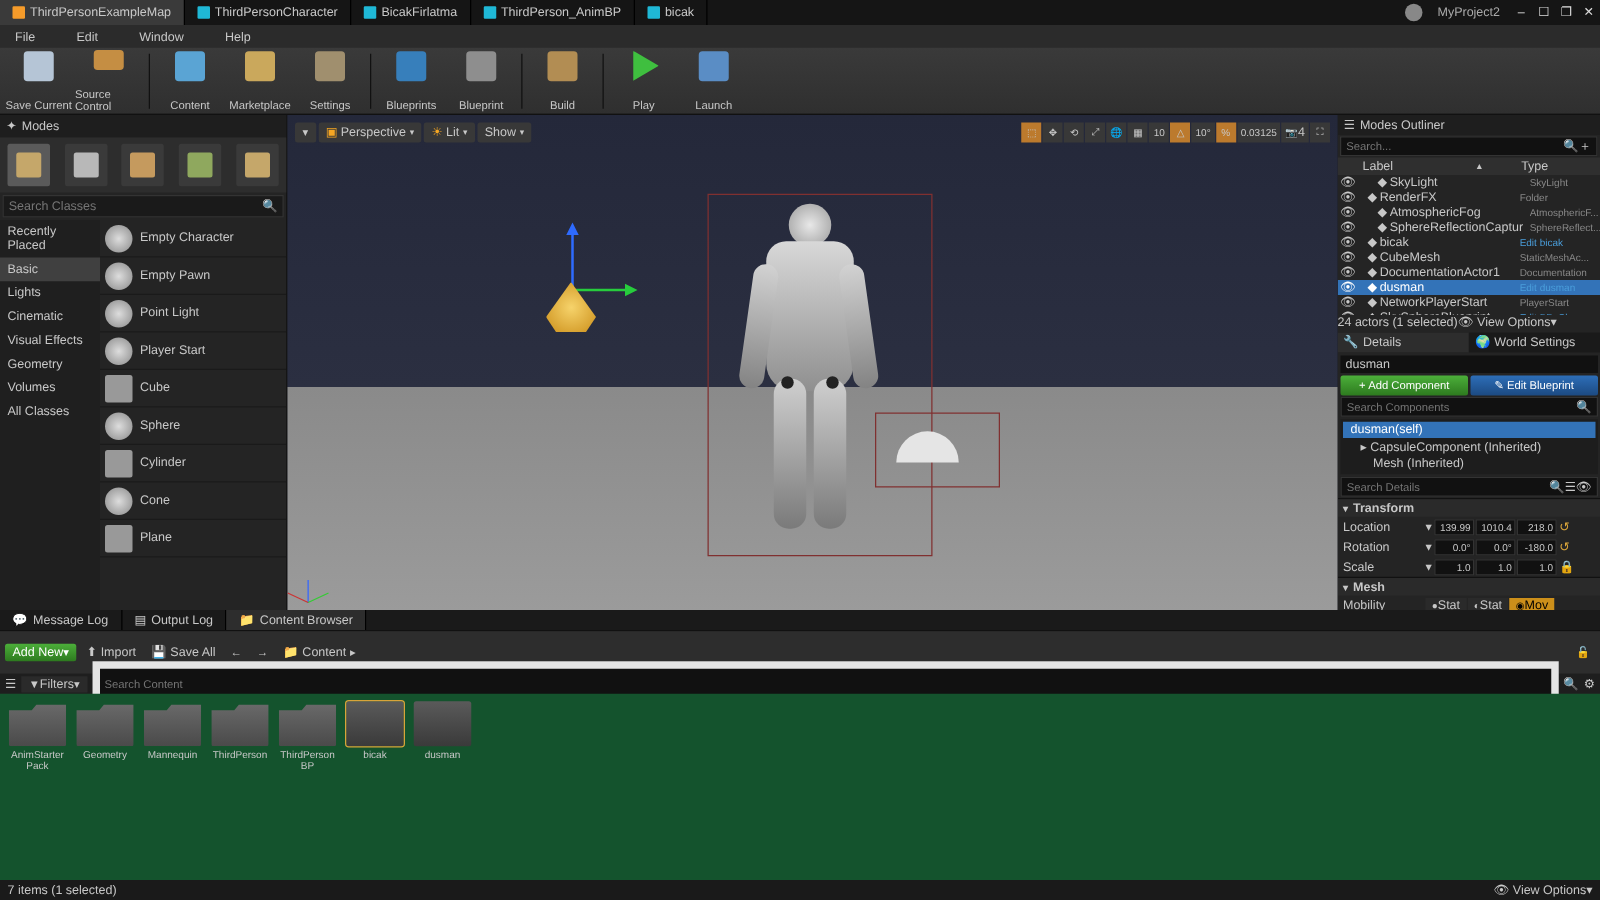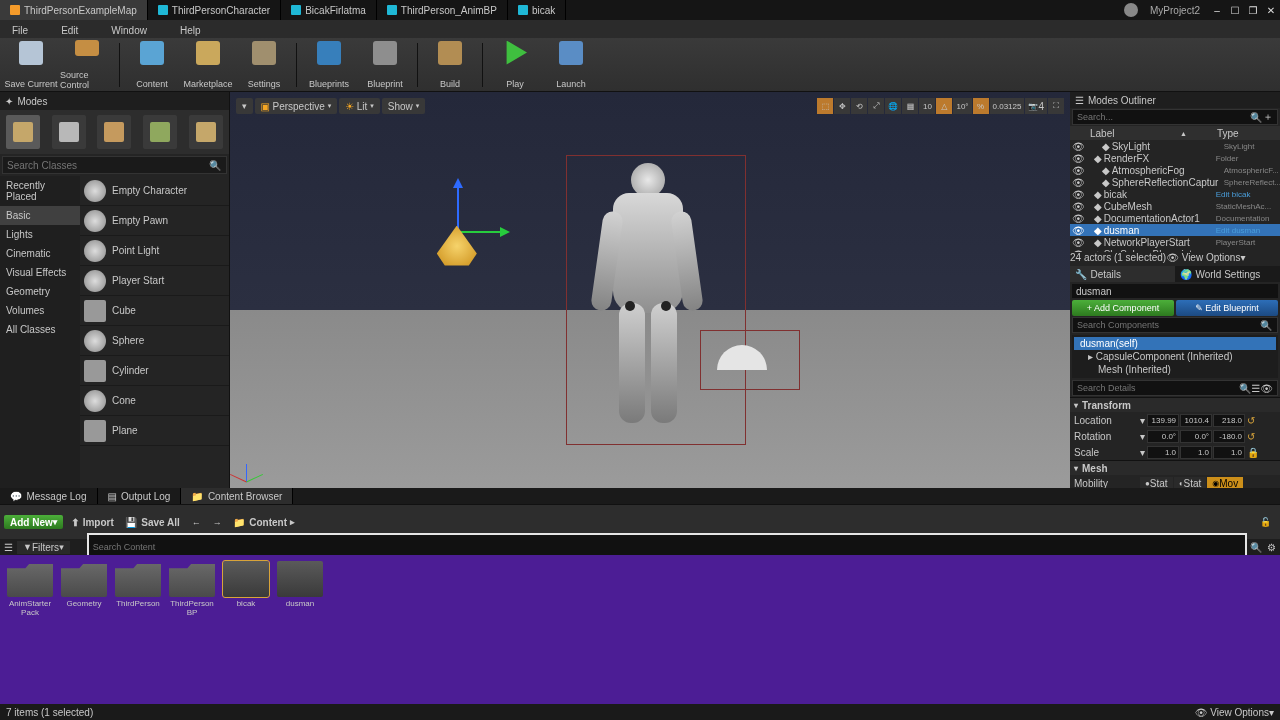--- a/index.html
+++ b/index.html
@@ -128,27 +128,27 @@
 .details .mob .m{padding:0 5px;height:13px;background:#2a2a2a;display:flex;align-items:center;font-size:8px;}
 .details .mob .m.on{background:#cc8f1a;color:#000;}
 
 
 .bottabs { height: 16px; background: #1a1a1a; display: flex; align-items: stretch; }
 .bottabs .bt { display: flex; align-items: center; gap: 4px; padding: 0 10px; border-right: 1px solid #000; }
 .bottabs .bt.active { background: #2d2d2d; }
 
 
 .cbrow { flex: 1; display: flex; flex-direction: column; background: #242424; border-top: 1px solid #111; }
-.cbrow .top { height: 34px; background: #2d2d2d; display: flex; align-items: center; gap: 4px; padding: 0 4px; font-weight: bold; }
+.cbrow .top { height: 34px; background: #2d2d2d; display: flex; align-items: center; gap: 4px; padding: 0 4px; }
 .cbrow .top .addbtn { height: 14px; background: linear-gradient(#4caf3a,#2d7a1f); color: #fff; padding: 0 6px; border-radius: 2px; display: flex; align-items: center; font-size: 9px; }
 .cbrow .top .ib { display: flex; align-items: center; gap: 3px; padding: 0 4px; font-size: 9px; }
 .cbrow .filterbar { height: 16px; background: #1e1e1e; display: flex; align-items: center; gap: 4px; padding: 0 4px; }
 .cbrow .filterbar .fbtn { padding: 0 6px; background: #2a2a2a; height: 13px; display: flex; align-items: center; font-size: 9px; }
-.cbrow .filterbar input { flex: 1; background: #111; border: 2px solid #e5e5e5; color: #aaa; height: 13px; padding: 12px 4px; font-size: 9px; outline: none; margin-left: 13px; }
-.cbrow .assets { flex: 1; display: flex; padding: 6px; gap: 6px; background: #4c1d95; }
+.cbrow .filterbar input { flex: 1; background: #111; border: 6px solid #e5e5e5; color: #aaa; height: 13px; padding: 12px 4px; font-size: 9px; outline: none; }
+.cbrow .assets { flex: 1; display: flex; padding: 6px; gap: 6px; background: #14532d; }
 .cbrow .asset { width: 48px; display: flex; flex-direction: column; align-items: center; gap: 2px; }
 .cbrow .asset .th { width: 46px; height: 36px; background: linear-gradient(#5a5a5a,#3a3a3a); border-radius: 2px; }
 .cbrow .asset .th.folder { background: linear-gradient(#6b6b6b,#4a4a4a); clip-path: polygon(0 20%,40% 20%,48% 8%,100% 8%,100% 100%,0 100%); }
 .cbrow .asset.sel .th{outline:1px solid #d8a43a;}
 .cbrow .asset .al { font-size: 8px; text-align: center; line-height: 9px; word-break: break-all; }
 .cbrow .ftr { height: 16px; background: #1a1a1a; display: flex; align-items: center; justify-content: space-between; padding: 0 6px; font-size: 9px; }
 
 .bottom-wrap { height: 232px; display: flex; flex-direction: column;}
 .midrow{flex:1;display:flex;min-height:0;}
 </style>
@@ -577,20 +577,24 @@
         <div class="asset">
           <div class="th folder"></div>
           <div class="al">AnimStarter<br>Pack</div>
         </div>
         <div class="asset">
           <div class="th folder"></div>
           <div class="al">Geometry</div>
         </div>
         <div class="asset">
           <div class="th folder"></div>
+          <div class="al">Mannequin</div>
+        </div>
+        <div class="asset">
+          <div class="th folder"></div>
           <div class="al">ThirdPerson</div>
         </div>
         <div class="asset">
           <div class="th folder"></div>
           <div class="al">ThirdPerson<br>BP</div>
         </div>
         <div class="asset sel">
           <div class="th"></div>
           <div class="al">bicak</div>
         </div>

